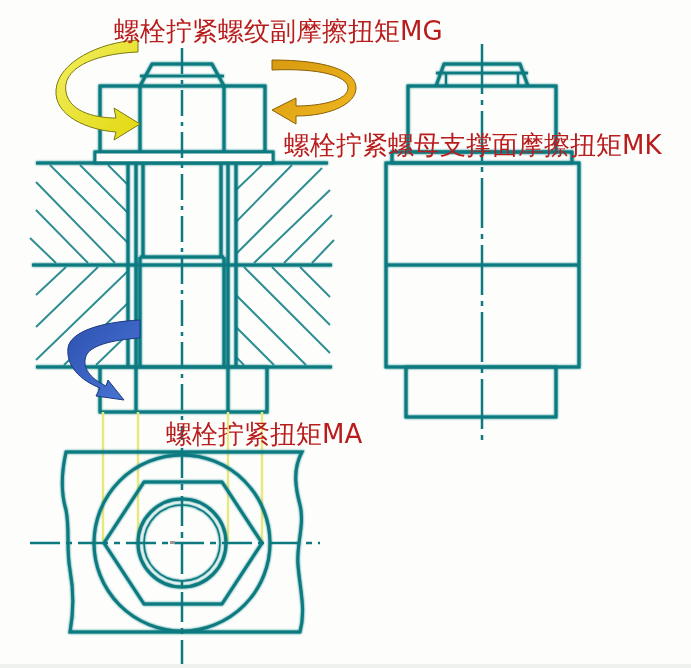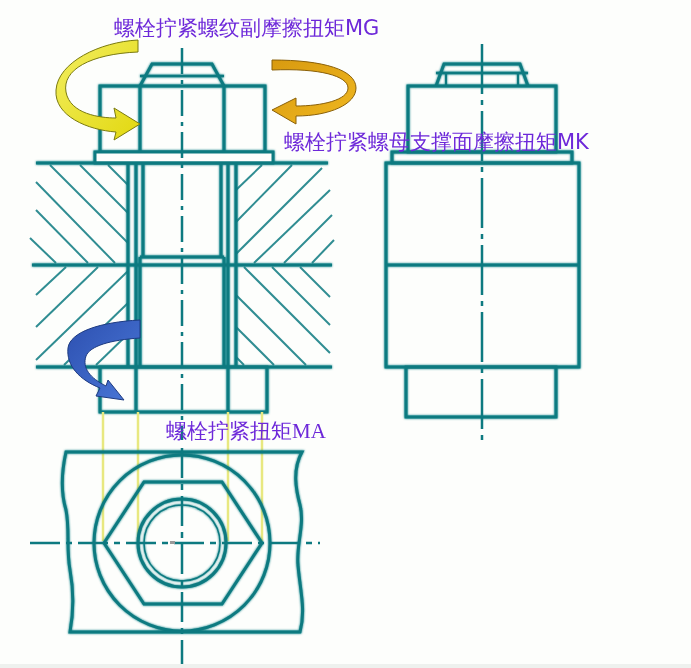--- a/index.html
+++ b/index.html
@@ -1,18 +1,18 @@
 <!DOCTYPE html>
 <html><head>
   <meta charset="utf-8">
   <style>
     html, body { margin: 0; padding: 0; background: #fdfefc; }
     body { width: 691px; height: 668px; position: relative; overflow: hidden; font-family: "DejaVu Sans", sans-serif; }
     #canvas { position: absolute; left: 0; top: 0; width: 691px; height: 668px; }
-    .label { position: absolute; color: #6d28d9; font-size: 21px; white-space: nowrap; letter-spacing: 0px; font-family: "DejaVu Sans", sans-serif; line-height: 1; }
+    .label { position: absolute; color: #b91c1c; font-size: 26px; white-space: nowrap; letter-spacing: 0px; font-family: "DejaVu Sans", sans-serif; line-height: 1; }
     .bottom-strip { position: absolute; left: 0; right: 0; bottom: 0; height: 4px; background: #eef1ee; }
   </style>
 </head>
 <body>
 
 <svg id="canvas" viewBox="0 0 691 668" xmlns="http://www.w3.org/2000/svg">
   <defs>
     <linearGradient id="yellowGrad" x1="0" y1="0" x2="1" y2="1">
       <stop offset="0" stop-color="#f2ee60"></stop>
       <stop offset="1" stop-color="#e2d810"></stop>
@@ -145,15 +145,15 @@
 
   <g>
     <path d="M140 320 C100 322 70 332 68 348 C66 366 80 380 100 388 L96 396 L124 400 L108 380 L106 386 C90 378 82 368 86 356 C90 346 110 340 140 338 Z" fill="url(#blueGrad)" stroke="#1d3a80" stroke-width="1"></path>
   </g>
 
   <rect x="170" y="541" width="5" height="3" fill="#9a9a9a"></rect>
 </svg>
 
 <div class="label" style="left:114px; top:18px;">螺栓拧紧螺纹副摩擦扭矩MG</div>
 <div class="label" style="left:284px; top:132px;">螺栓拧紧螺母支撑面摩擦扭矩MK</div>
-<div class="label" style="left:166px; top:421px;font-family:Liberation Serif, serif;">螺栓拧紧扭矩MA</div>
+<div class="label" style="left:166px; top:421px;">螺栓拧紧扭矩MA</div>
 
 <div class="bottom-strip"></div>
 
 </body></html>

